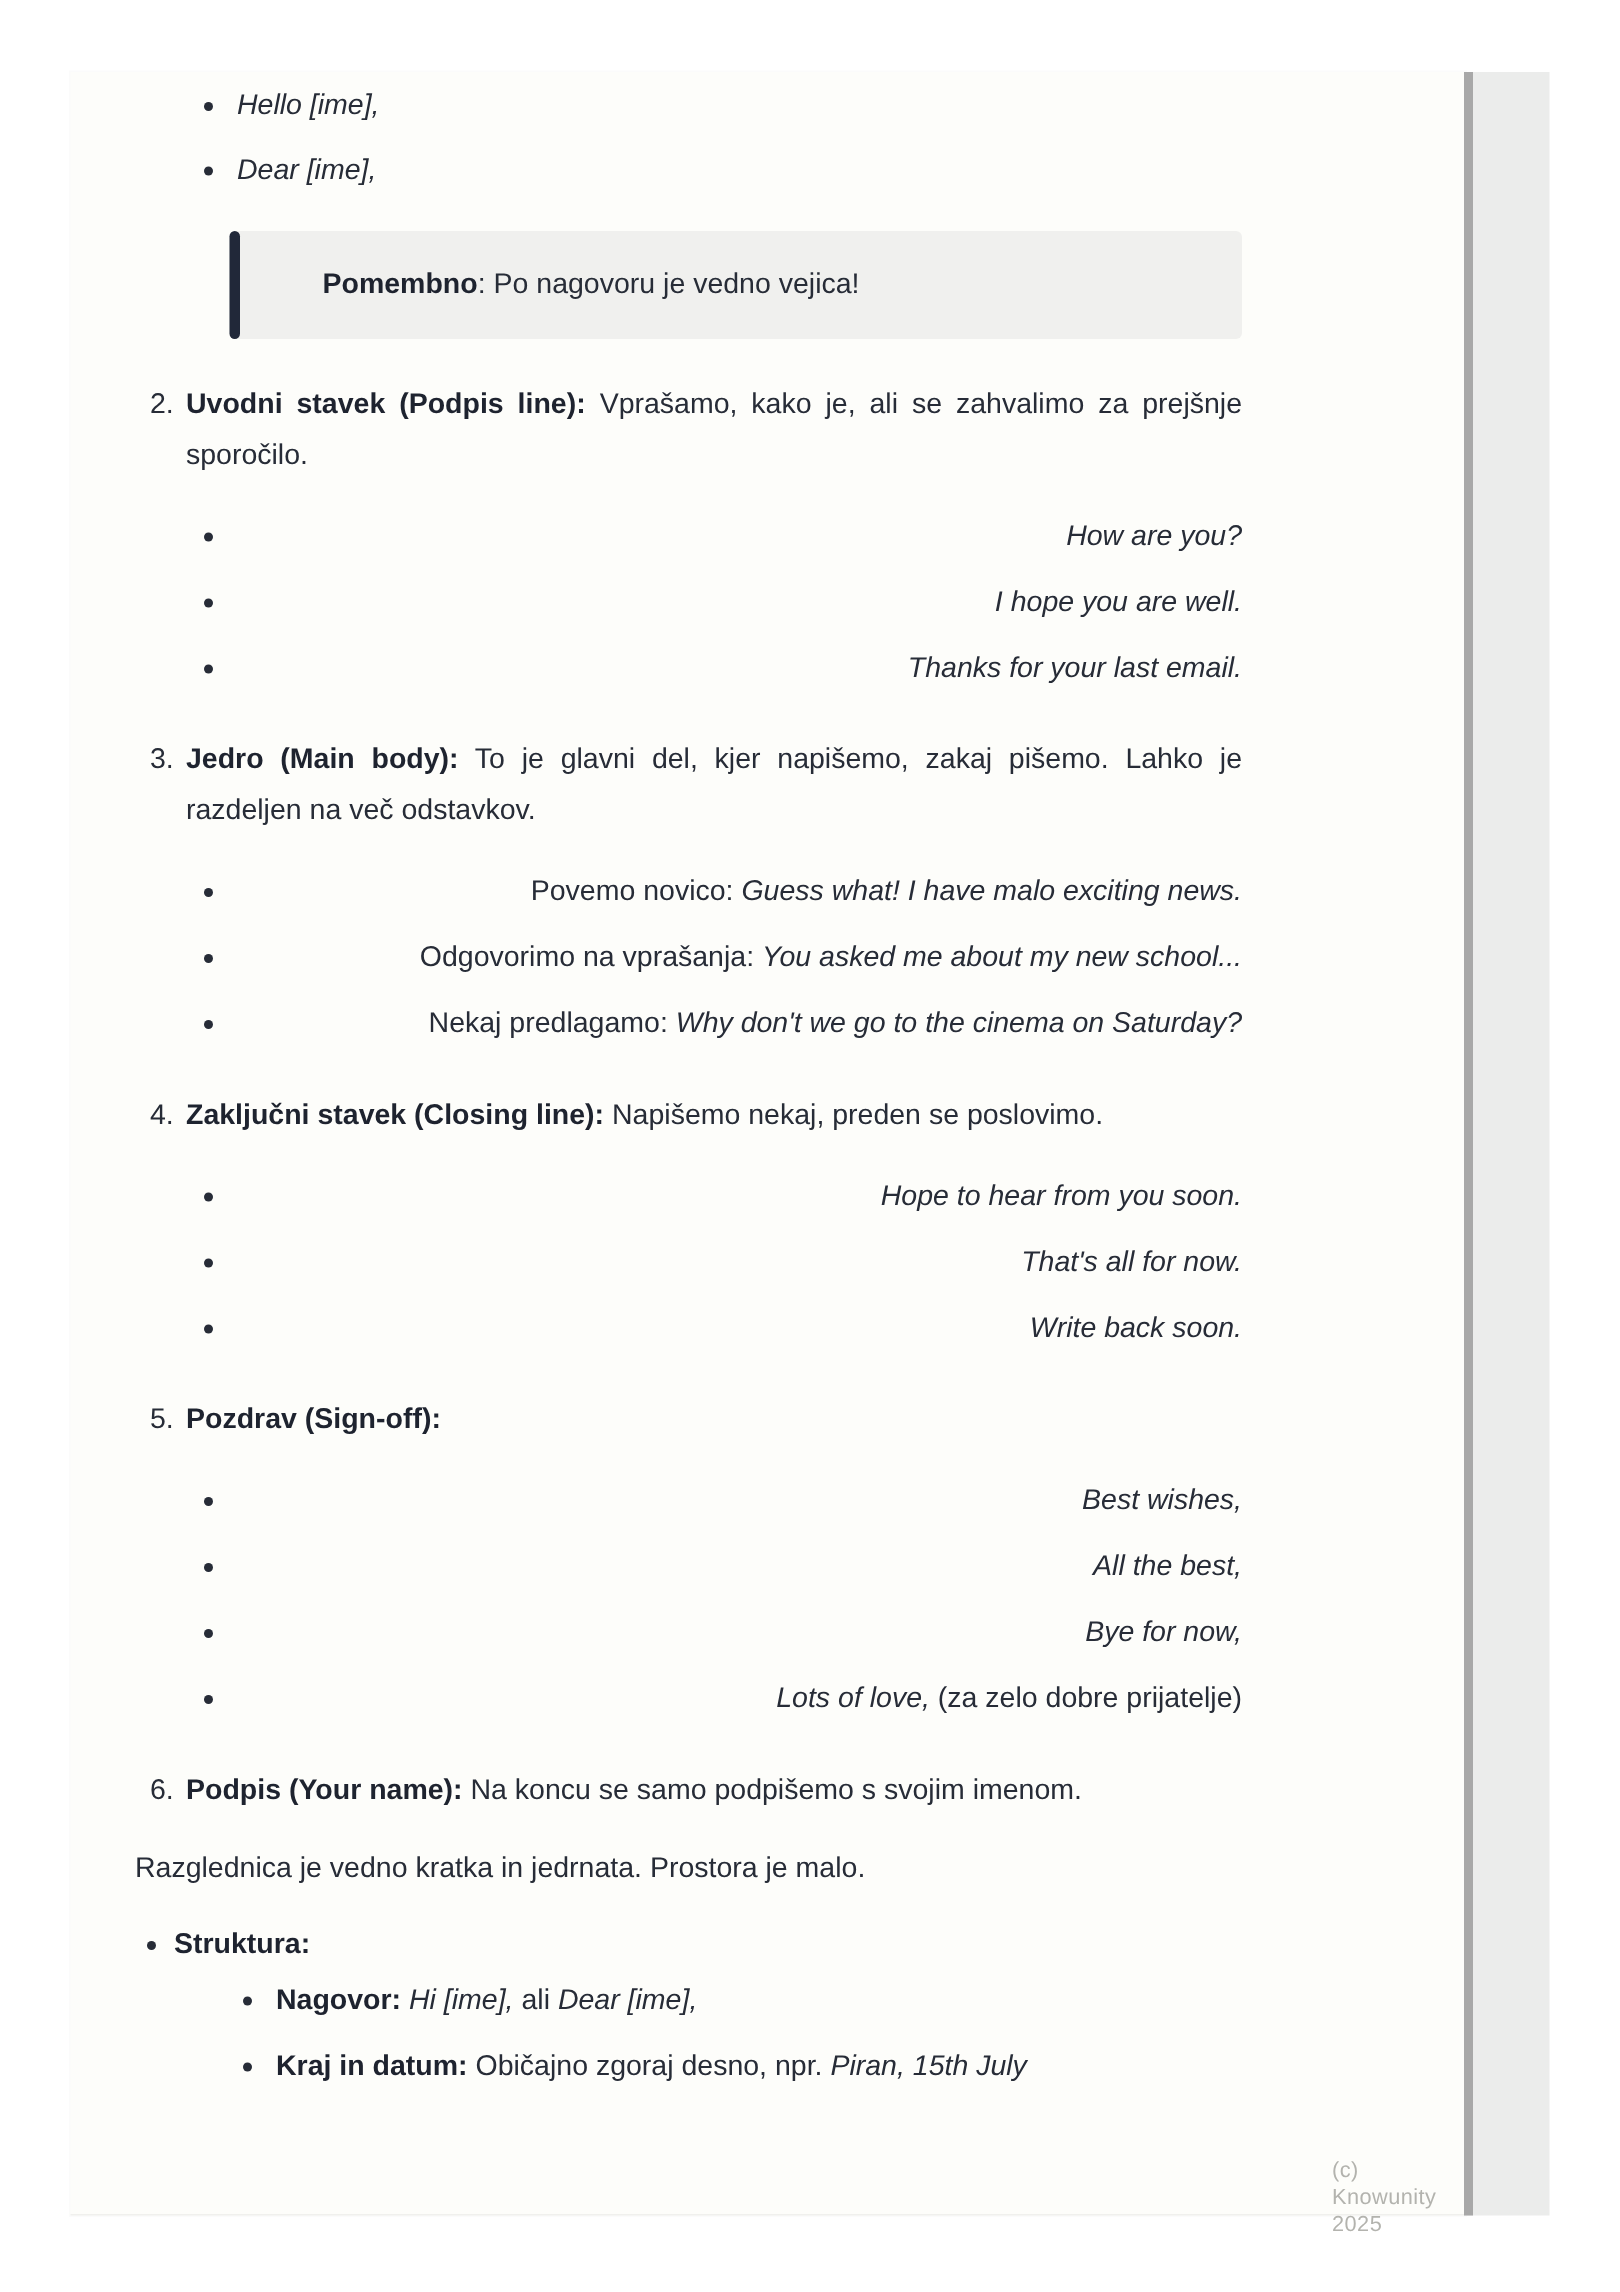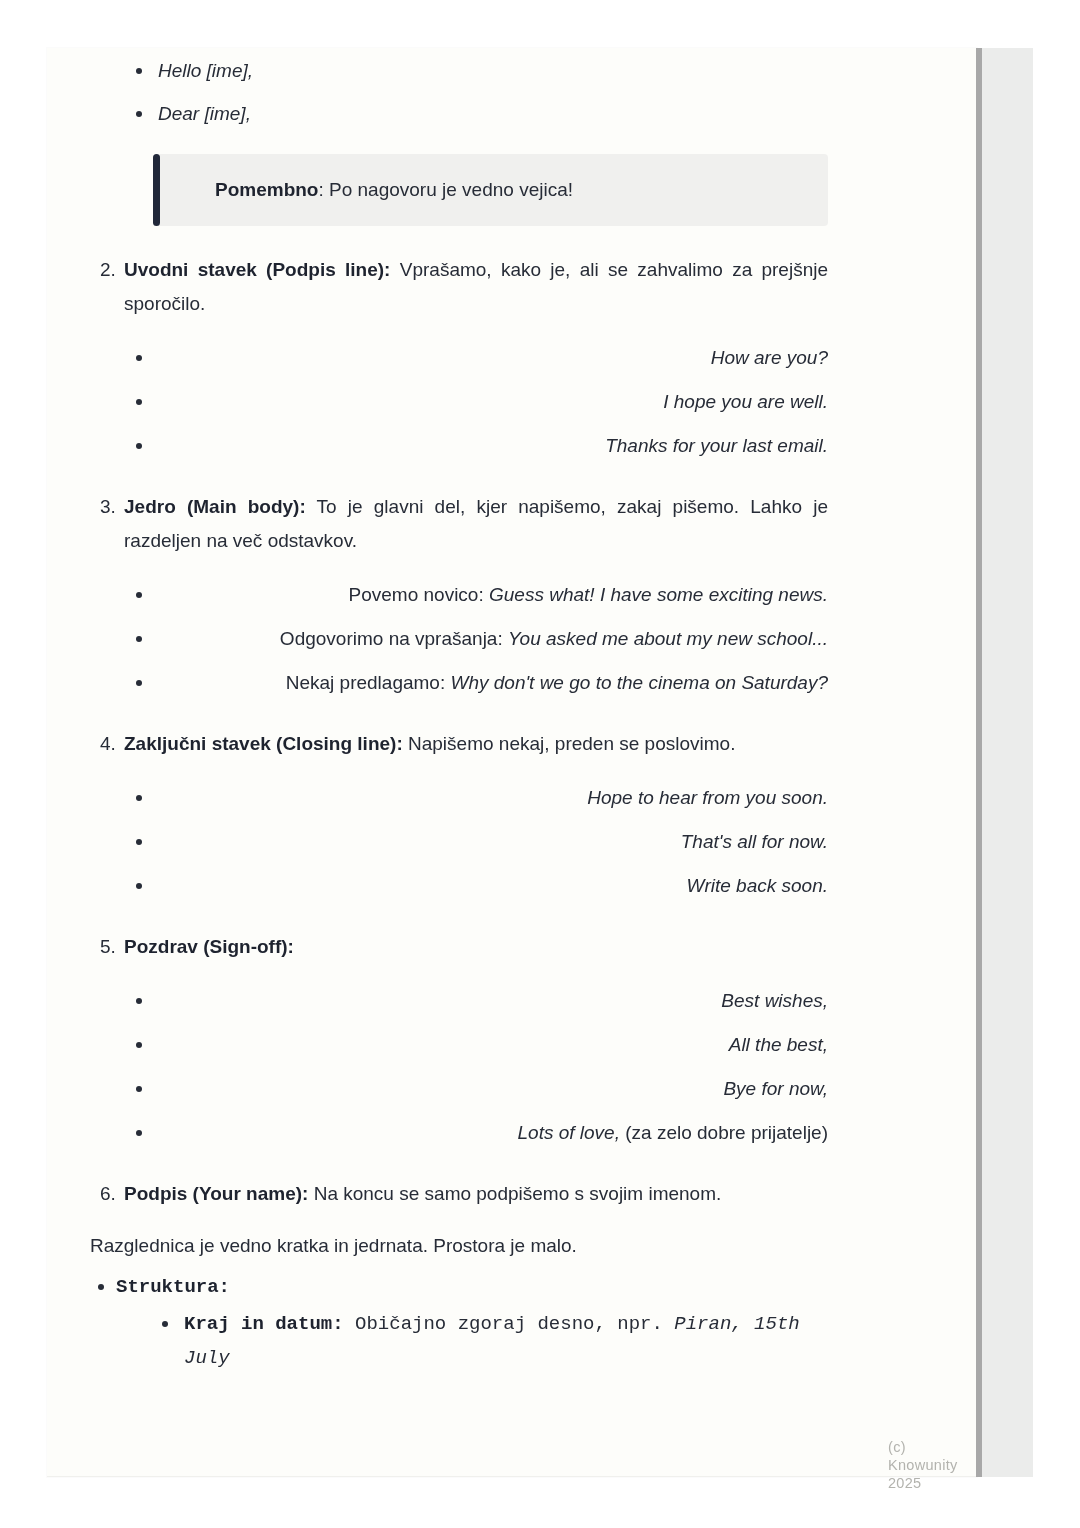--- a/index.html
+++ b/index.html
@@ -37,21 +37,21 @@
 
   .sub-list { margin-top:20px; text-align:left; }
   .sub-list li { position:relative; padding-left:34px; margin-bottom:10px;text-align:right; }
   .sub-list .dot { left:12px; }
   i { font-style:italic; }
 
   
   .razg-heading { margin-top:37px; font-size:25px; line-height:38px;
     font-weight:700; color:#1e232f; }
   .razg-intro { margin-top:18px; }
-  .struct-list { margin-top:7px;font-family:Liberation Mono, monospace; }
+  .struct-list { margin-top:17px; }
   .struct-list > li { position:relative; padding-left:26px; }
   .struct-list > li > .dot { left:8px; }
   .struct-sub { margin-top:3px; }
   .struct-sub li { position:relative; padding-left:22px; margin-bottom:10px; margin-left:46px; }
   .struct-sub .dot { left:0; }
 
   
   .side-strip { position:absolute; left:976px; top:48px; width:57px; height:1429px;
     background:#ebeceb; border-left:6px solid #a8a8a8; }
 
@@ -102,21 +102,21 @@
         </ul>
       </div>
 
       <div class="nitem">
         <span class="num">3.</span>
         <b>Jedro (Main body):</b>
         <span>To je glavni del, kjer napišemo, zakaj pišemo. Lahko je razdeljen na več odstavkov.</span>
         <ul class="sub-list">
           <li>
             <span class="dot"></span>
-            <span>Povemo novico: </span><i>Guess what! I have some exciting news.</i>
+            <span>Povemo novico: </span><i>Guess what! I have malo exciting news.</i>
           </li>
           <li>
             <span class="dot"></span>
             <span>Odgovorimo na vprašanja: </span><i>You asked me about my new school...</i>
           </li>
           <li>
             <span class="dot"></span>
             <span>Nekaj predlagamo: </span><i>Why don't we go to the cinema on Saturday?</i>
           </li>
         </ul>
@@ -171,20 +171,25 @@
         <span>Na koncu se samo podpišemo s svojim imenom.</span>
       </div>
 
       <div class="razg">
         <p class="razg-intro">Razglednica je vedno kratka in jedrnata. Prostora je malo.</p>
         <ul class="struct-list">
           <li>
             <span class="dot"></span>
             <b>Struktura:</b>
             <ul class="struct-sub">
+              <li>
+                <span class="dot"></span>
+                <b>Nagovor:</b>
+                <i>Hi [ime],</i><span> ali </span><i>Dear [ime],</i>
+              </li>
               <li>
                 <span class="dot"></span>
                 <b>Kraj in datum:</b><span> Običajno zgoraj desno, npr. </span><i>Piran, 15th July</i>
               </li>
             </ul>
           </li>
         </ul>
       </div>
 
     </div>

